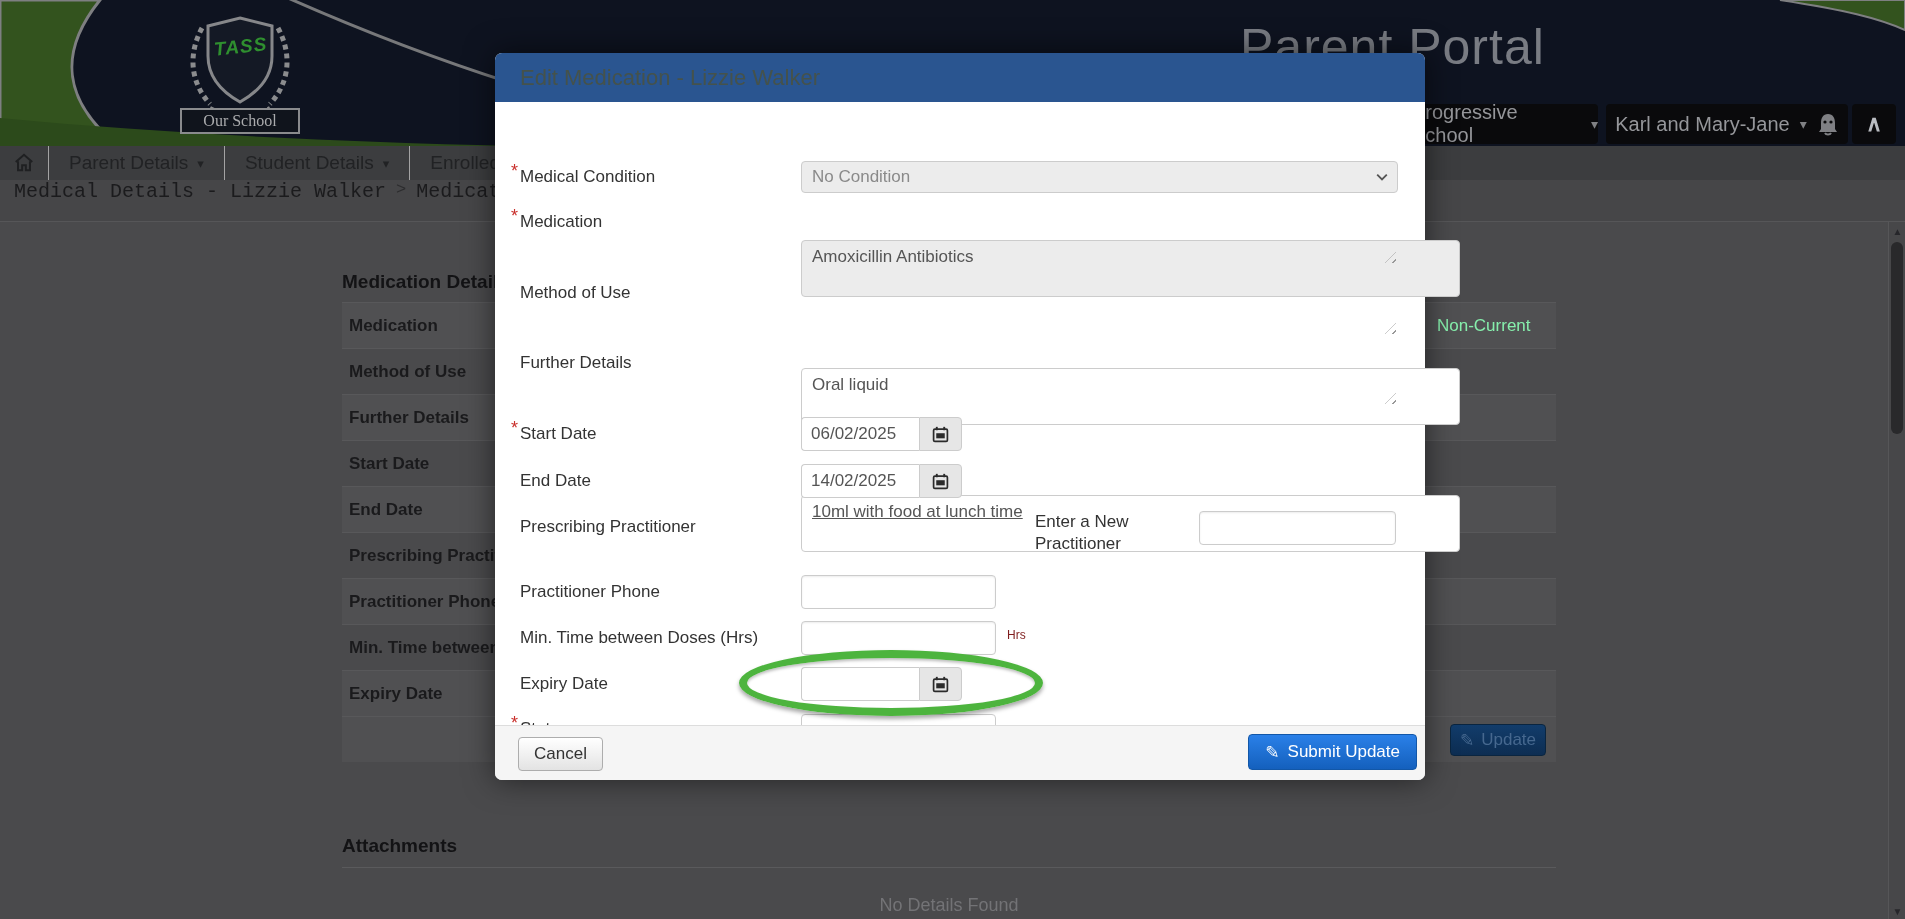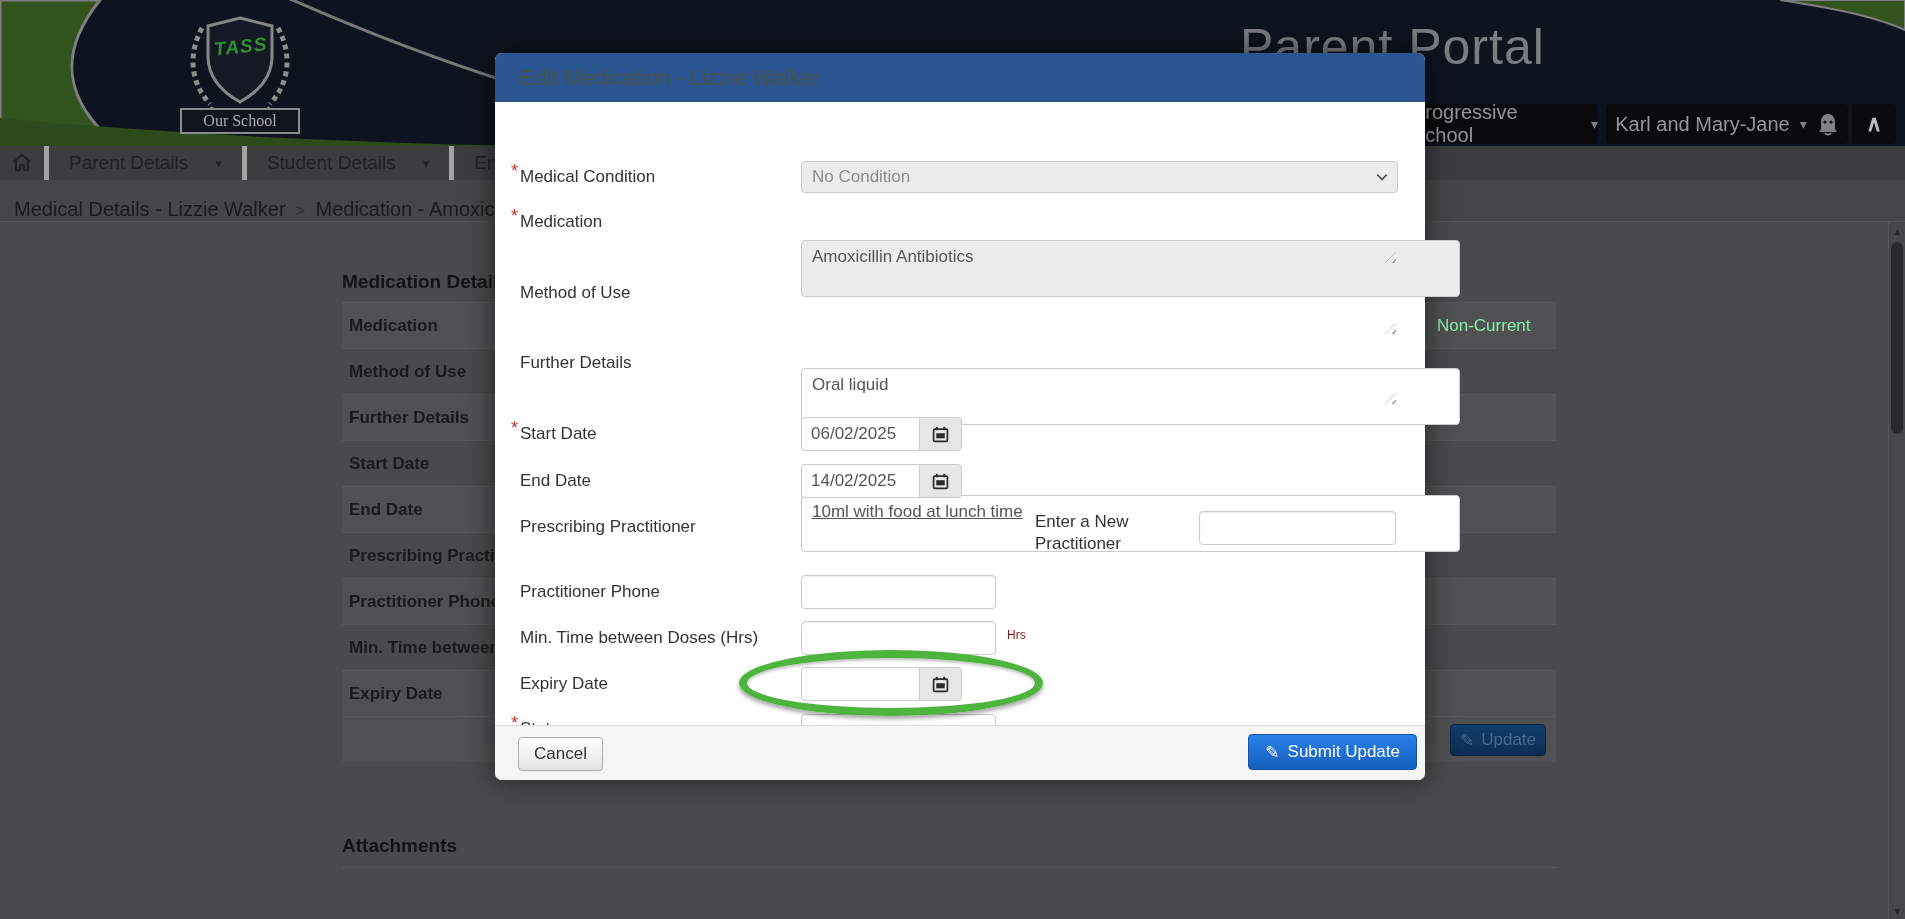--- a/index.html
+++ b/index.html
@@ -19,29 +19,29 @@
     font-family:"Liberation Serif", serif; font-size:16px; color:#aaabad; }
   .hdr-box { position:absolute; top:104px; height:40px; background:#0a0a0c; border-radius:4px;
     color:#95969a; font-size:20px; display:flex; align-items:center; justify-content:center; gap:10px; cursor:pointer; }
   .hdr-box .caret { font-size:14px; color:#808184; }
   .box-school { left:1412px; width:186px; }
   .box-user   { left:1606px; width:242px; }
   .box-collapse { left:1852px; width:44px; font-size:22px; color:#b9bcc1; font-weight:bold; }
 
   
   .navbar { position:absolute; left:0; top:146px; width:1905px; height:34px; background:#3c3d3f; display:flex; }
-  .nav-item { height:34px; display:flex; align-items:center; gap:27px; padding:0 20px;
-    color:#212224; font-size:19px; border-right:5px solid #a3a3a3; cursor:pointer; }
+  .nav-item { height:34px; display:flex; align-items:center; gap:9px; padding:0 20px;
+    color:#212224; font-size:19px; border-right:1px solid #a3a3a3; cursor:pointer; }
   .nav-item .caret { font-size:13px; color:#212224; }
   .nav-home { width:49px; justify-content:center; padding:0; }
 
   
   .breadcrumb-bar { position:absolute; left:0; top:180px; width:1905px; height:42px; background:#464648;
-    border-bottom:1px solid #565658; display:flex; align-items:flex-end; gap:10px; padding-left:14px;
-    font-size:20px; color:#1b1b1d; }
+    border-bottom:1px solid #565658; display:flex; align-items:flex-start; gap:10px; padding-left:14px;
+    font-size:20px; color:#1b1b1d;font-family:Liberation Mono, monospace; }
   .bc-sep { color:#2c2c2e; font-size:17px; }
 
   
   .page { position:absolute; left:0; top:223px; width:1905px; height:696px; background:#4a4a4c; }
   .section-title { position:absolute; left:342px; font-size:19px; font-weight:bold; color:#131315; }
   .st-med { top:48px; }
   .st-att { top:612px; }
   .dtable { position:absolute; left:342px; top:79px; width:1214px; }
   .drow { height:46px; border-top:1px solid #58585a; display:flex; align-items:center; padding-left:7px;
     position:relative; }
@@ -207,20 +207,21 @@
       </div>
       <div class="drow stripe">
         <button class="upd-btn">
           <span>✎</span>
           <span>Update</span>
         </button>
       </div>
     </div>
     <div class="section-title st-att">Attachments</div>
     <div class="hrline"></div>
+    <div class="no-details">No Details Found</div>
   </div>
 
   <div class="scrollbar">
     <div class="sb-arrow sb-up">▲</div>
     <div class="sb-thumb"></div>
     <div class="sb-arrow sb-down">▼</div>
   </div>
 
   <div class="modal">
     <div class="modal-header">

